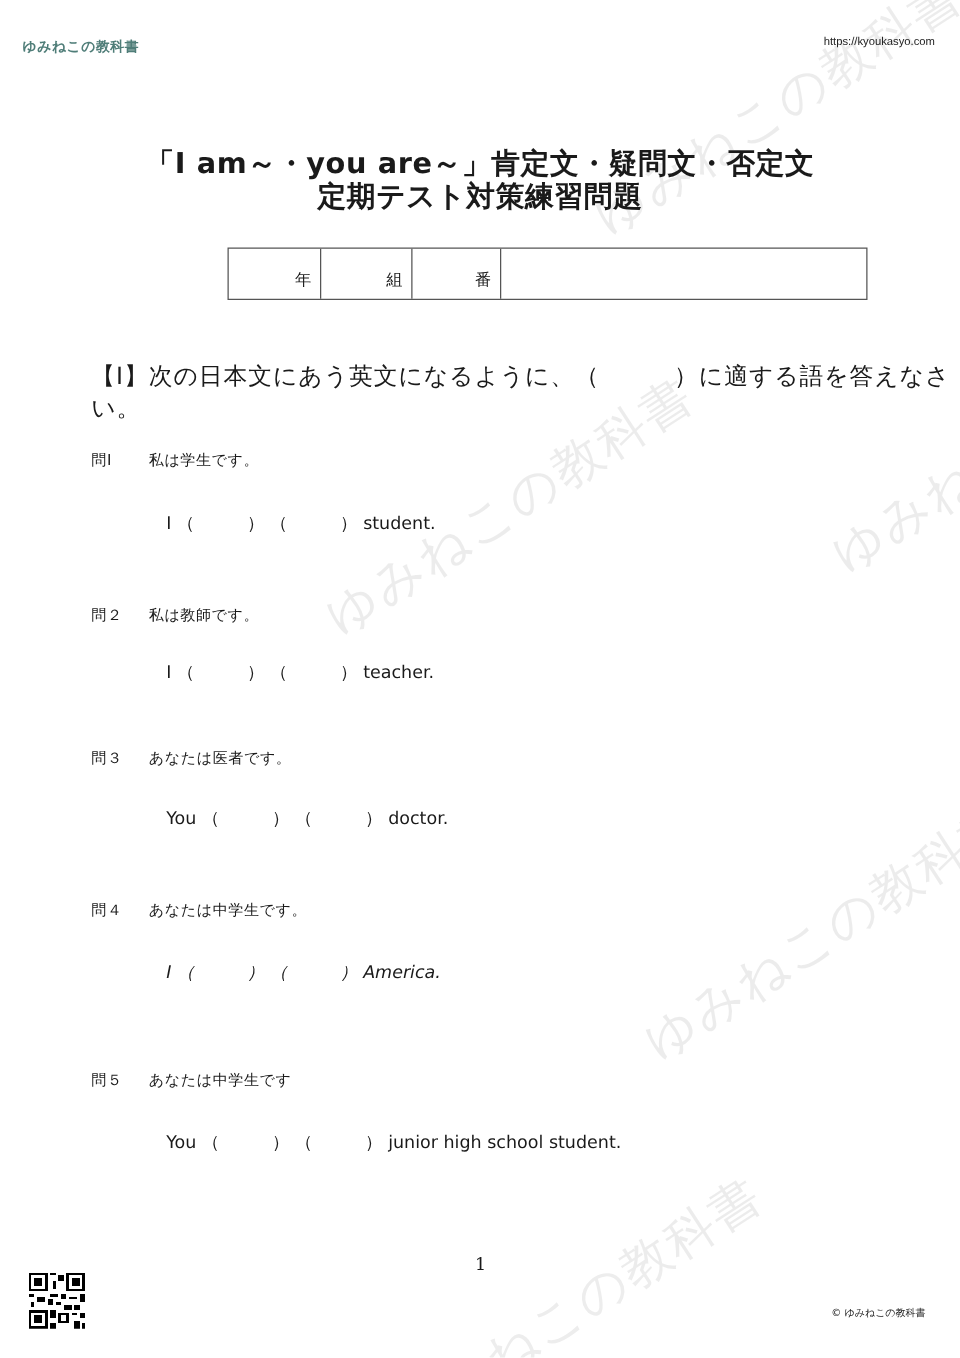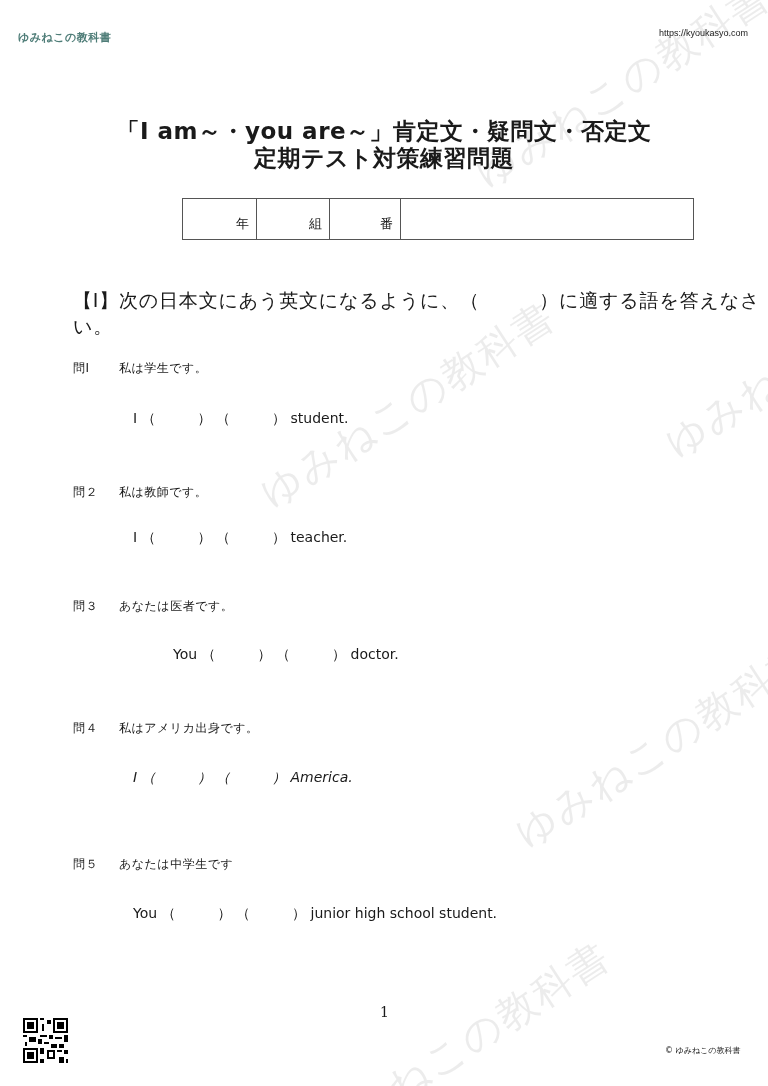--- a/index.html
+++ b/index.html
@@ -100,29 +100,29 @@
 <div class="q-eng" style="top:529px;">
   <span>I</span>
   <span>（　　　）</span>
   <span>（　　　）</span>
   <span>teacher.</span>
 </div>
 
 <div class="q-label" style="top:598px;">
   <span class="num">問３</span><span>あなたは医者です。</span>
 </div>
-<div class="q-eng" style="top:646px;margin-left:40px;">
+<div class="q-eng" style="top:646px;">
   <span>You</span>
   <span>（　　　）</span>
   <span>（　　　）</span>
   <span>doctor.</span>
 </div>
 
 <div class="q-label" style="top:720px;">
-  <span class="num">問４</span><span>私はアメリカ出身です。</span>
+  <span class="num">問４</span><span>あなたは中学生です。</span>
 </div>
 <div class="q-eng" style="top:769px;font-style:italic;">
   <span>I</span>
   <span>（　　　）</span>
   <span>（　　　）</span>
   <span>America.</span>
 </div>
 
 <div class="q-label" style="top:856px;">
   <span class="num">問５</span><span>あなたは中学生です</span>

